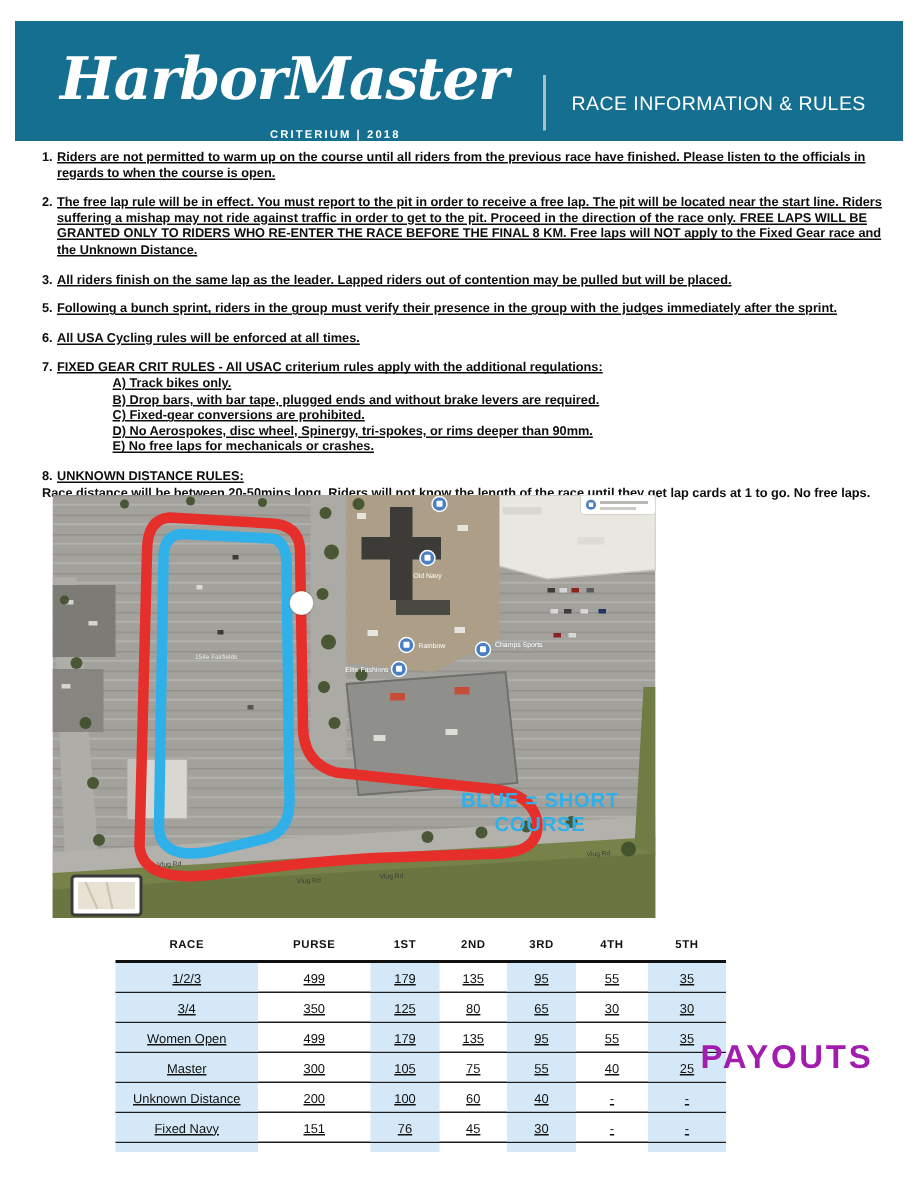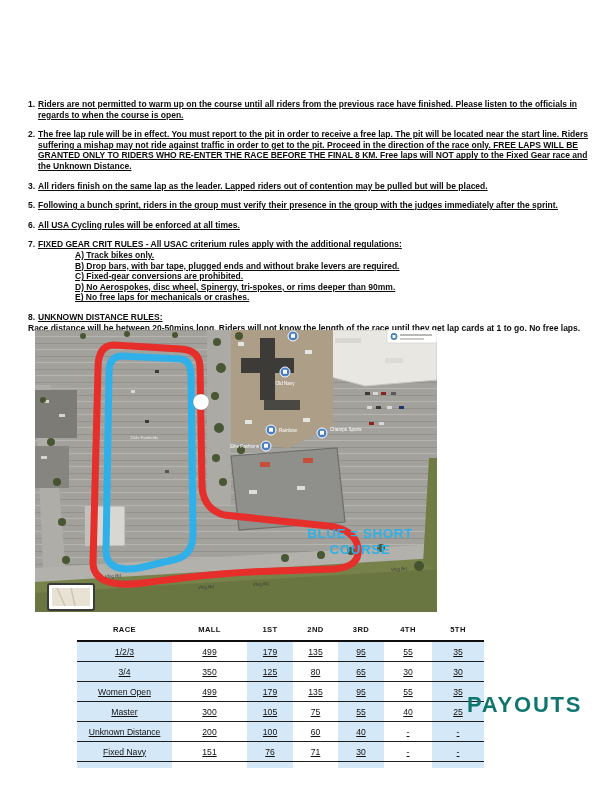--- a/index.html
+++ b/index.html
@@ -25,28 +25,34 @@
   
   .ptable{left:38px;top:619px;width:407px;margin-left:39px;}
   .pgrid{display:grid;grid-template-columns:95px 75px 46px 45px 46px 48px 52px;}
   .phead{height:21px;border-bottom:2.5px solid #0f0f0f;}
   .phead .pcell{font-size:7.6px;font-weight:bold;letter-spacing:.4px;}
   .prow{height:19px;border-bottom:1px solid #1c1c1c;text-decoration:underline;}
   .prow .pcell{font-size:8.6px;}
   .ptail{height:6px;}
   .pcell{display:flex;align-items:center;justify-content:center;}
   .shade{background:var(--shade,#d4e8f7);}
-  .payouts-title{left:467px;top:692px;font-size:22px;font-weight:bold;letter-spacing:1.8px;color:#0f766e;}
+  .payouts-title{left:467px;top:692px;font-size:22px;font-weight:bold;letter-spacing:1.8px;color:#a21caf;}
   svg text{font-family:"Liberation Sans",sans-serif;}
 </style>
 </head>
 <body style="--banner: #156f91; --shade: #d4e8f7; --course-red: #e62e2a; --course-blue: #2fb0e8;">
 
 <div class="abs" style="left:0;top:0;width:612px;height:792px;">
 
+  <div class="abs banner">
+    <div class="abs logo">HarborMaster</div>
+    <div class="abs logo-sub">CRITERIUM | 2018</div>
+    <div class="abs hdivider"></div>
+    <div class="abs htitle">RACE INFORMATION &amp; RULES</div>
+  </div>
 
   <div class="abs rules">
       <div class="rule">
         <div class="rrow">
           <span class="rnum">1.</span>
           <div class="rtext">Riders are not permitted to warm up on the course until all riders from the previous race have finished. Please listen to the officials in regards to when the course is open.</div>
         </div>
       </div>
       <div class="rule">
         <div class="rrow">
@@ -224,21 +230,21 @@
       <rect x="13" y="254" width="46" height="26" rx="2" fill="#ffffff" stroke="#3a3a3a" stroke-width="2"></rect>
       <rect x="17" y="258" width="38" height="18" fill="#e8e2d4"></rect>
       <path d="M 22,258 L 30,276 M 36,258 L 40,276" stroke="#cfc6b2" stroke-width="1.5" fill="none"></path>
     </g>
   </svg>
 
 
   <div class="abs ptable">
     <div class="pgrid phead">
         <div class="pcell">RACE</div>
-        <div class="pcell">MALL</div>
+        <div class="pcell">PURSE</div>
         <div class="pcell">1ST</div>
         <div class="pcell">2ND</div>
         <div class="pcell">3RD</div>
         <div class="pcell">4TH</div>
         <div class="pcell">5TH</div>
       </div>
     <div>
         <div class="pgrid prow">
           <div class="pcell shade">1/2/3</div>
           <div class="pcell">499</div>
@@ -281,21 +287,21 @@
           <div class="pcell shade">100</div>
           <div class="pcell">60</div>
           <div class="pcell shade">40</div>
           <div class="pcell">-</div>
           <div class="pcell shade">-</div>
         </div>
         <div class="pgrid prow">
           <div class="pcell shade">Fixed Navy</div>
           <div class="pcell">151</div>
           <div class="pcell shade">76</div>
-          <div class="pcell">71</div>
+          <div class="pcell">45</div>
           <div class="pcell shade">30</div>
           <div class="pcell">-</div>
           <div class="pcell shade">-</div>
         </div>
       </div>
     <div class="pgrid ptail">
         <div class="pcell shade"></div>
         <div class="pcell"></div>
         <div class="pcell shade"></div>
         <div class="pcell"></div>

